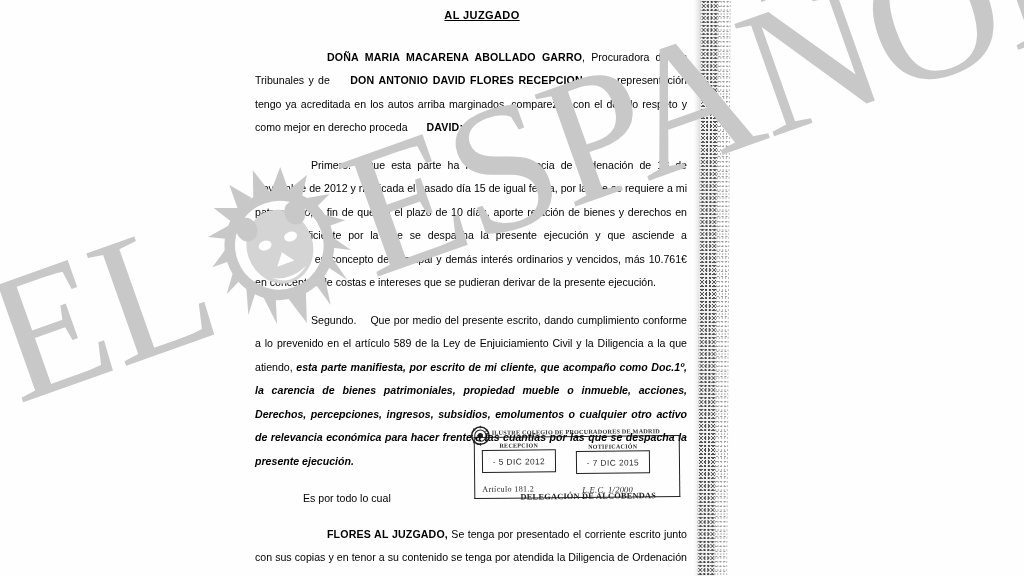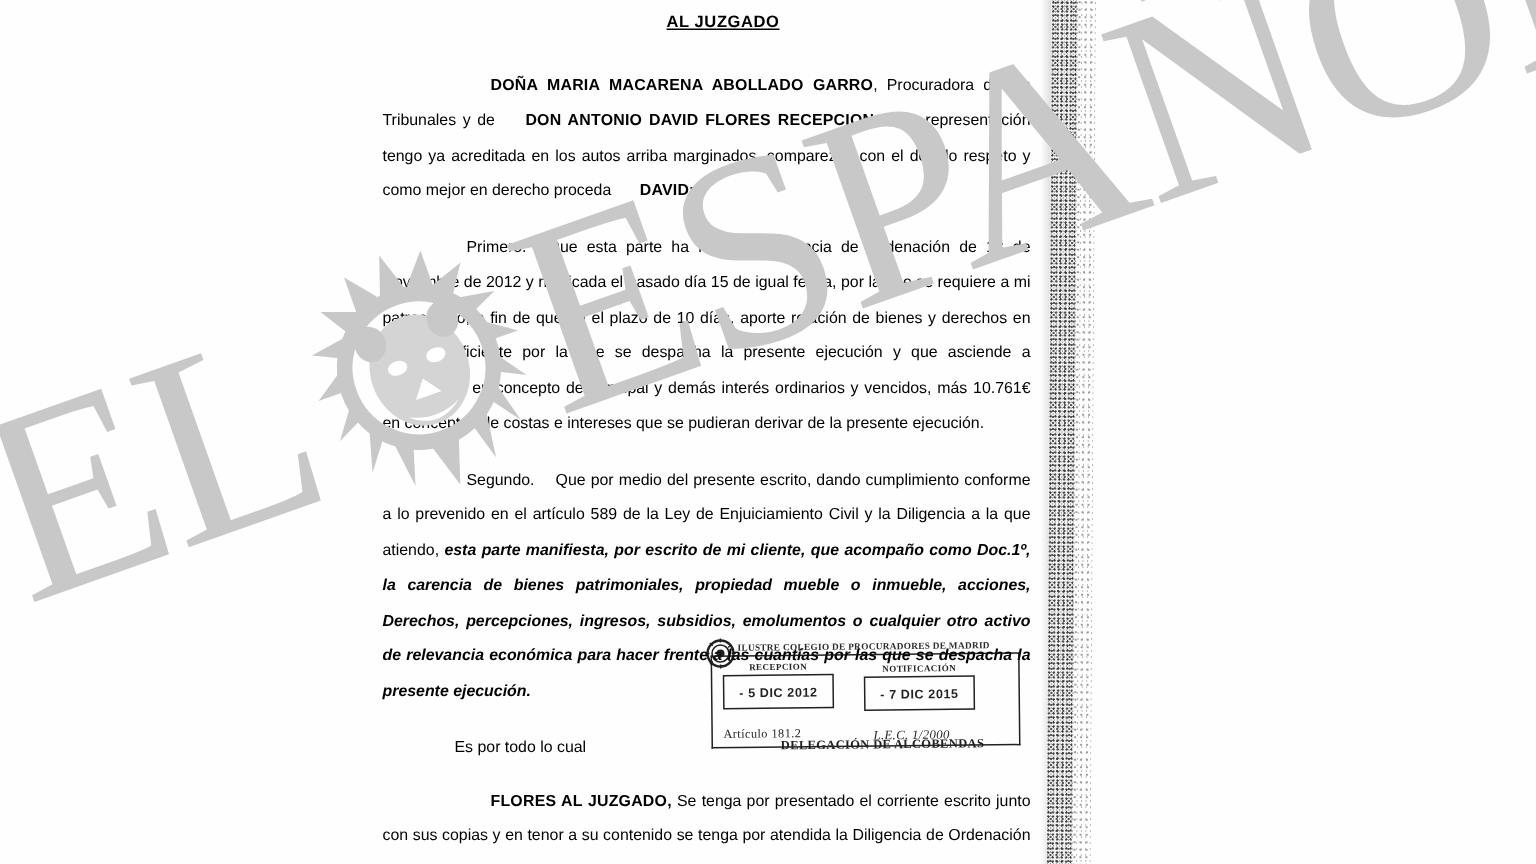--- a/index.html
+++ b/index.html
@@ -150,21 +150,21 @@
     font-weight: bold;
   }
   .date-box {
     border: 1.2px solid #111;
     width: 72px;
     height: 21px;
     display: flex;
     align-items: center;
     justify-content: center;
     font-size: 8.4px;
-    font-weight: bold;
+    font-weight: normal;
     letter-spacing: .4px;
     font-family: "Liberation Sans", sans-serif;
   }
   .stamp-foot-left {
     position: absolute;
     left: 16px; top: 56px;
     font-size: 8.2px;
     letter-spacing: .3px;
   }
   .stamp-foot-right {

